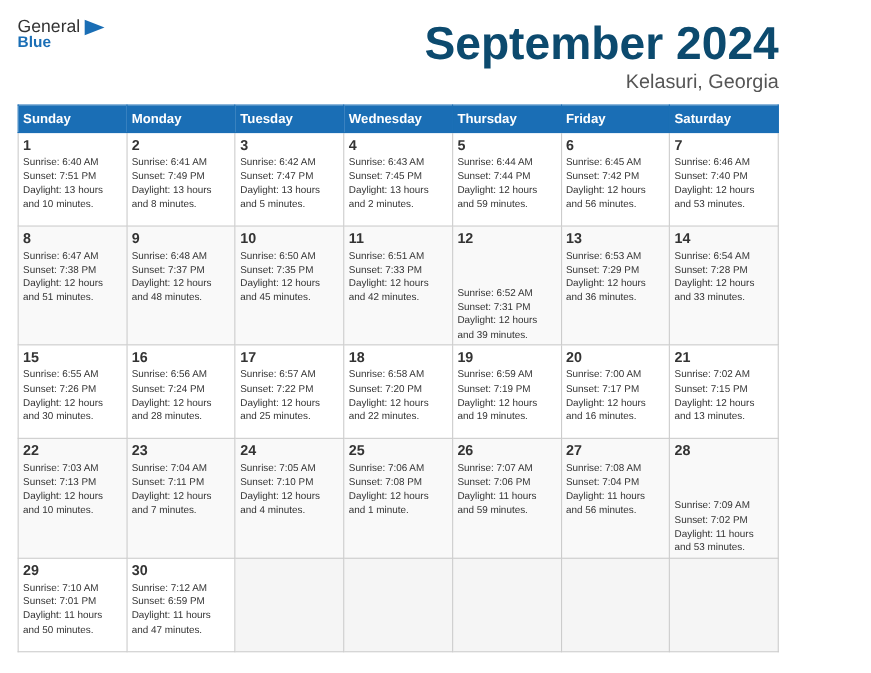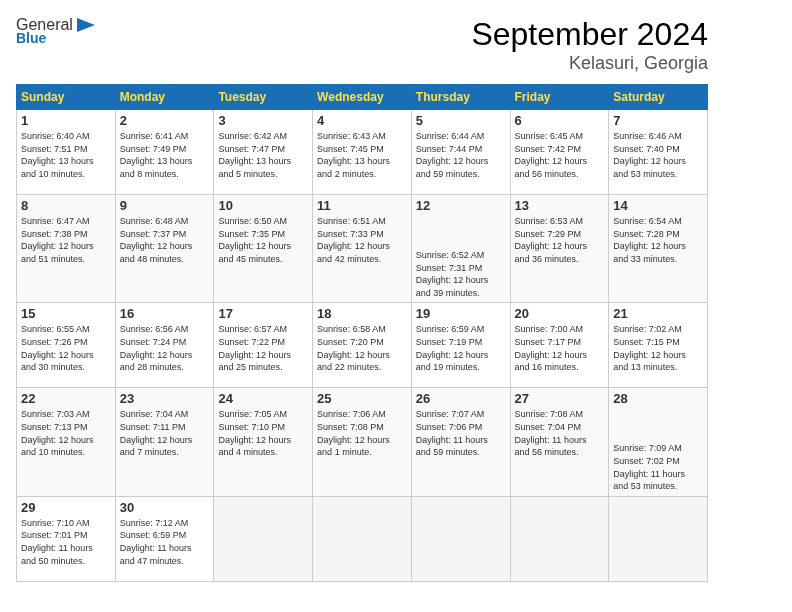--- a/index.html
+++ b/index.html
@@ -25,37 +25,37 @@
     .logo {
       display: flex;
       align-items: center;
     }
     .logo-general { color: #333; }
     .logo-blue { color: #1a6eb5; }
     .title-block {
       text-align: right;
     }
     .month-title {
-      font-size: 32px;
-      font-weight: normal;
-      color: #000000;
+      font-size: 42px;
+      font-weight: bold;
+      color: #0c4a6e;
     }
     .location {
       font-size: 18px;
       color: #555;
     }
     .calendar {
       width: 100%;
       border-collapse: collapse;
       table-layout: fixed;
       font-size: 10px;
     }
     .calendar th {
       background: #1a6eb5;
-      color: #fde047;
+      color: #ffffff;
       padding: 5px 4px;
       text-align: left;
       font-size: 12px;
       font-weight: bold;
       border: 1px solid #1a6eb5;
     }
     .calendar td {
       border: 1px solid #ccc;
       vertical-align: top;
       padding: 3px 4px;

